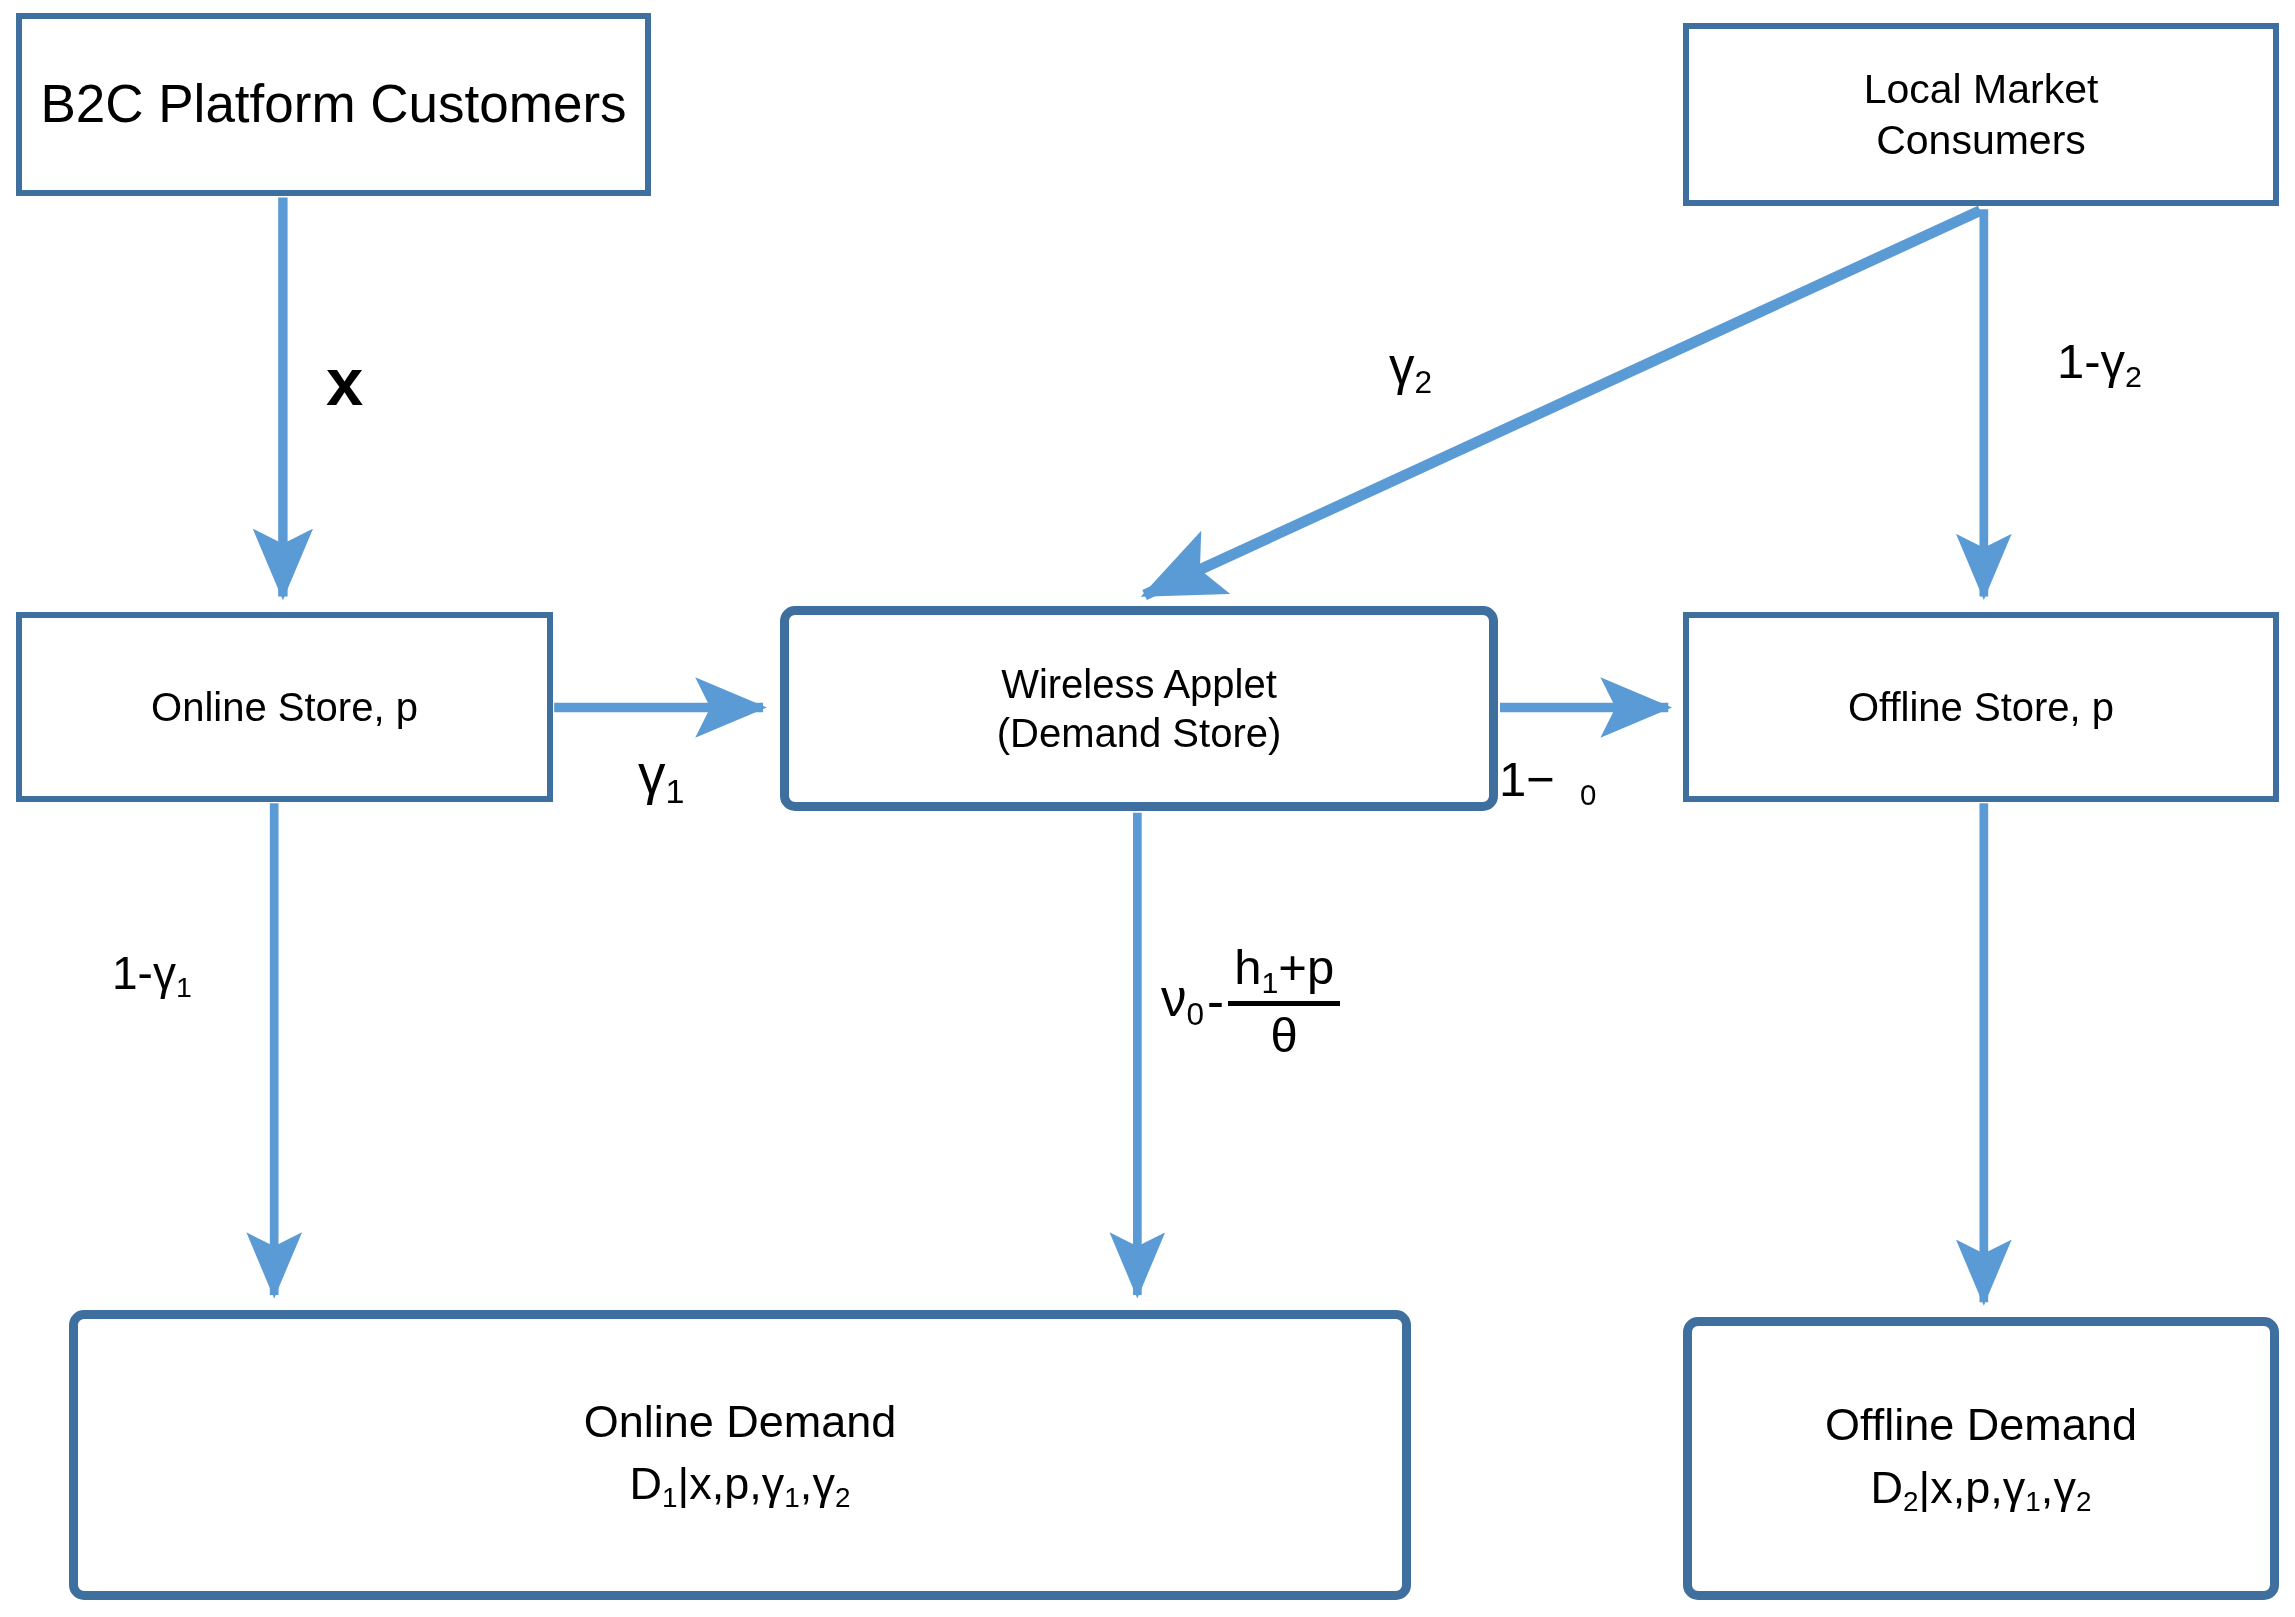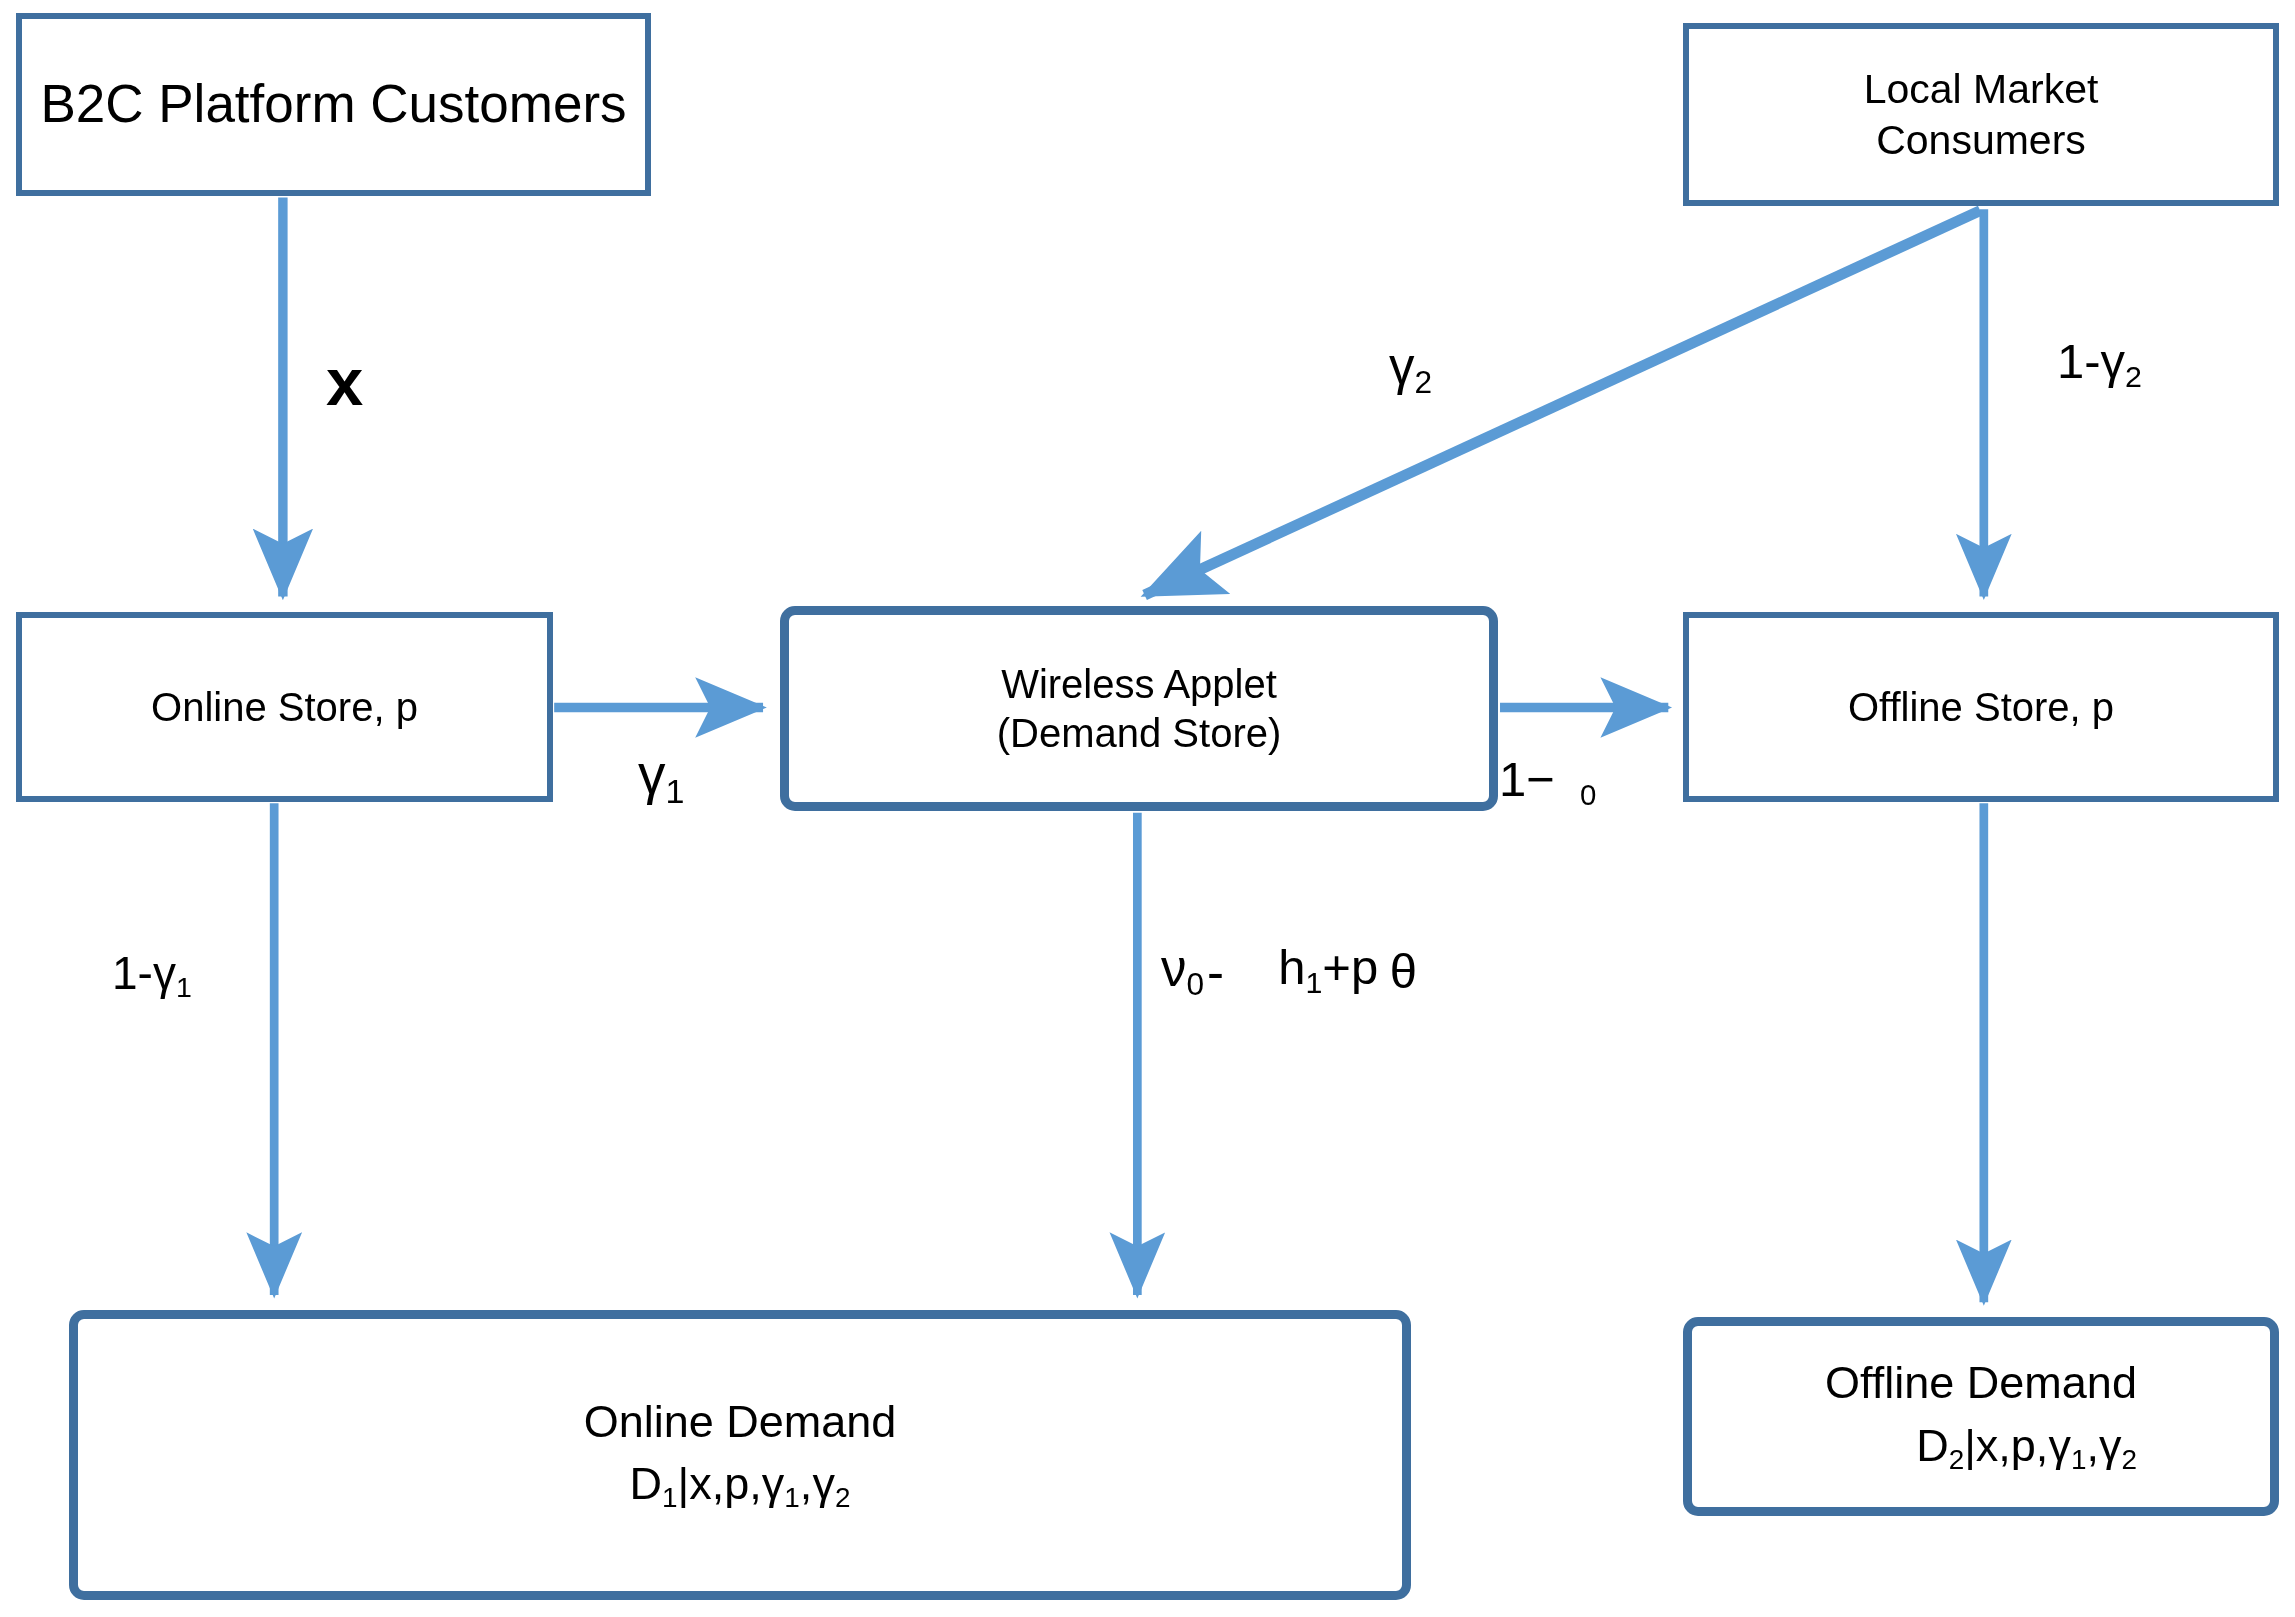--- a/index.html
+++ b/index.html
@@ -42,21 +42,21 @@
     padding: 0 10.2px;
     font-weight: 400;
   }
   
   #node-b2c        { left: 16px;   top: 13px;   width: 635px;  height: 183px; }
   #node-local      { left: 1683px; top: 23px;   width: 596px;  height: 183px; }
   #node-online     { left: 16px;   top: 612px;  width: 537px;  height: 190px; }
   #node-applet     { left: 780px; top: 606px;  width: 718px;  height: 205px; }
   #node-offline    { left: 1683px; top: 612px;  width: 596px;  height: 190px; }
   #node-ondemand   { left: 69px;   top: 1310px; width: 1342px; height: 290px; }
-  #node-offdemand  { left: 1683px; top: 1317px; width: 596px;  height: 199px; text-align: right; }
+  #node-offdemand  { left: 1683px; top: 1317px; width: 596px;  height: 283px; }
 
   #node-b2c .label, #node-local .label,
   #node-online .label, #node-applet .label,
   #node-offline .label,
   #node-ondemand .label, #node-offdemand .label { font-size: 40px; }
   #node-b2c .label { font-size: 53px; }
   #node-local .label { font-size: 41px; }
 
   .eqline { display: block; font-size: 45px; }
   .eqline2 { display: block; font-size: 45px; margin-top: 7.3px; }
@@ -86,23 +86,23 @@
     display: flex;
     align-items: center;
     color: #000000;
     font-size: 51px;
     line-height: 1;
   }
   #lbl-frac .lead { font-size: 51px; }
   #lbl-frac .minus { font-size: 51px; margin: 0 4.4px 0 2.9px; }
   #lbl-frac .frac {
     display: inline-flex;
-    flex-direction: row;
+    flex-direction: column;
+    align-items: center;
     vertical-align: middle;
-    margin-left: 44px;
   }
   #lbl-frac .num { font-size: 49px; padding: 0 5.8px 4.4px 5.8px; }
   #lbl-frac .bar { width: 100%; height: 5.1px; background: #000; }
   #lbl-frac .den { font-size: 49px; padding: 4.4px 5.8px 0 5.8px; }
 </style>
 </head>
 <body>
 
 <div id="stage">
 

